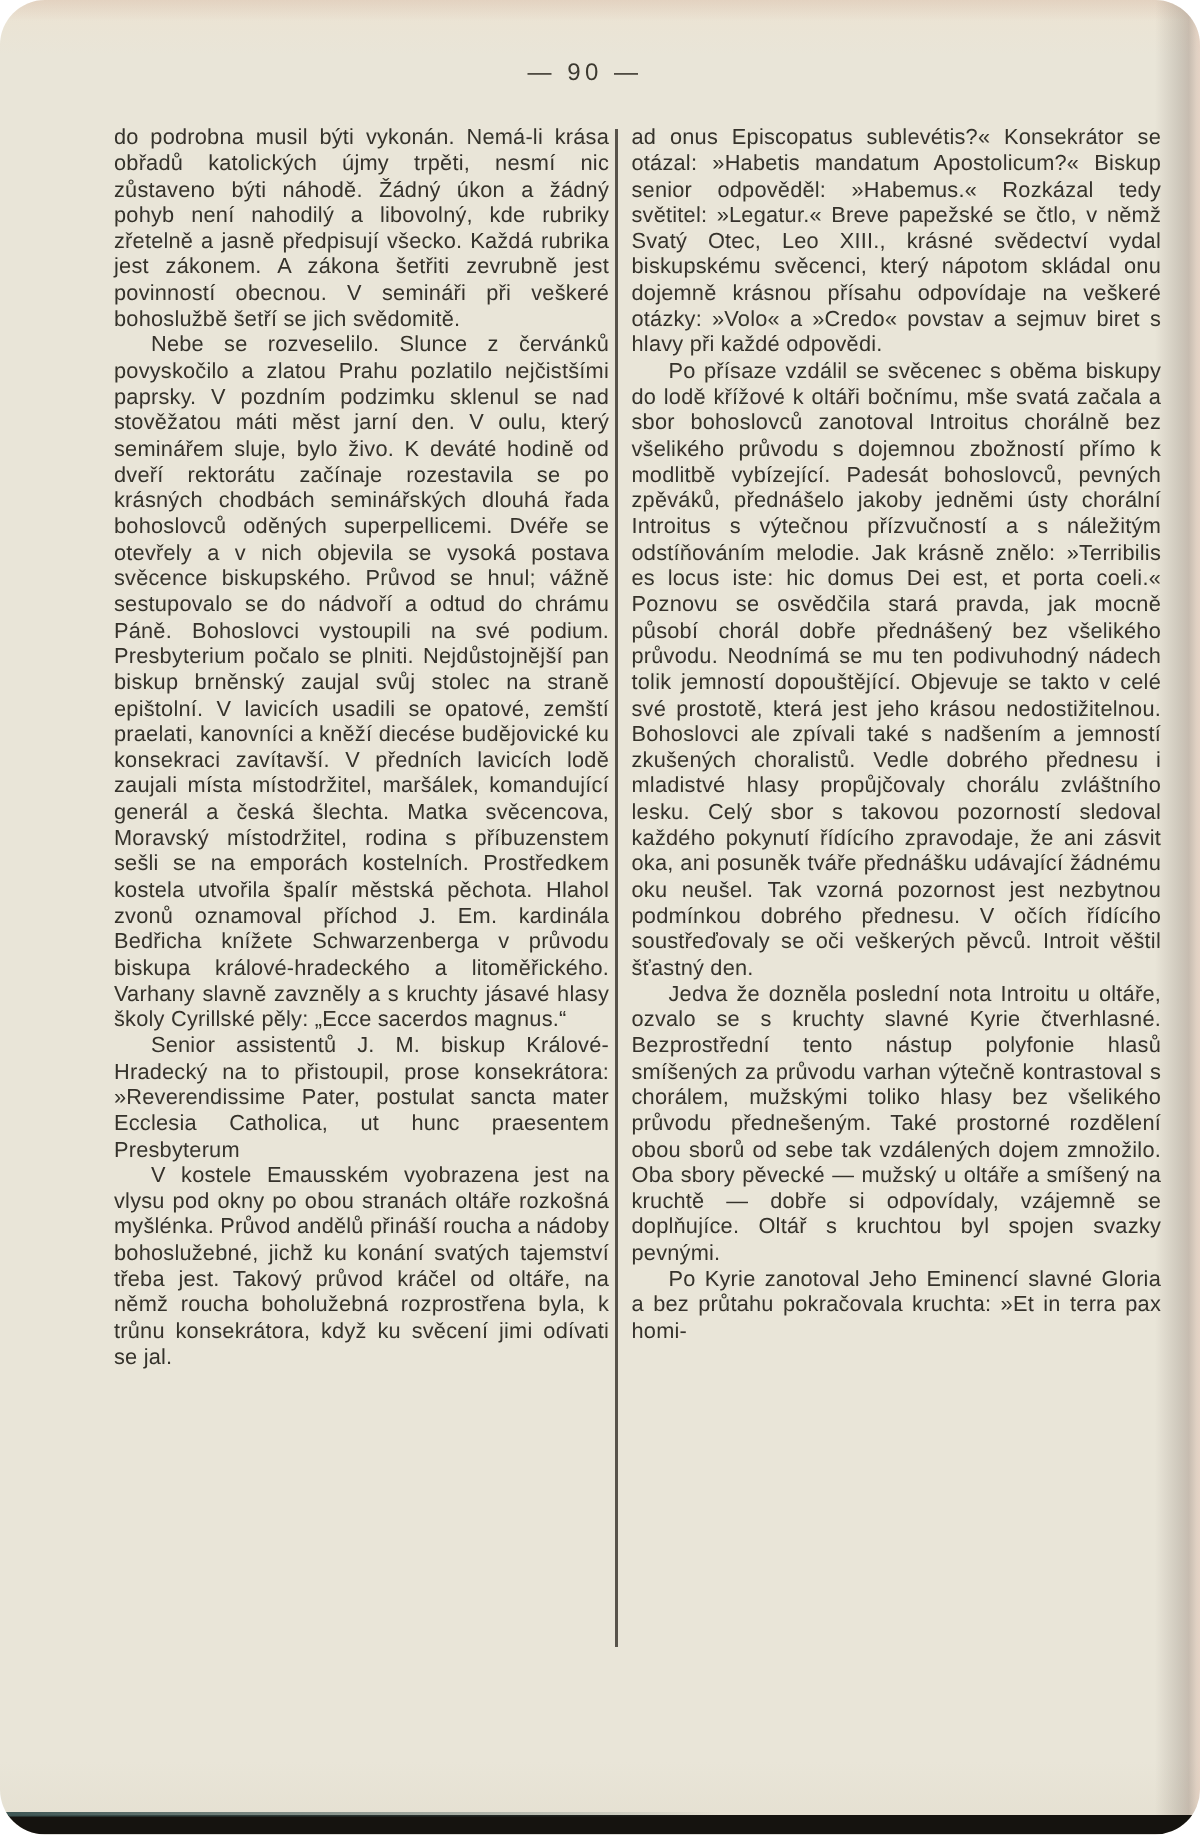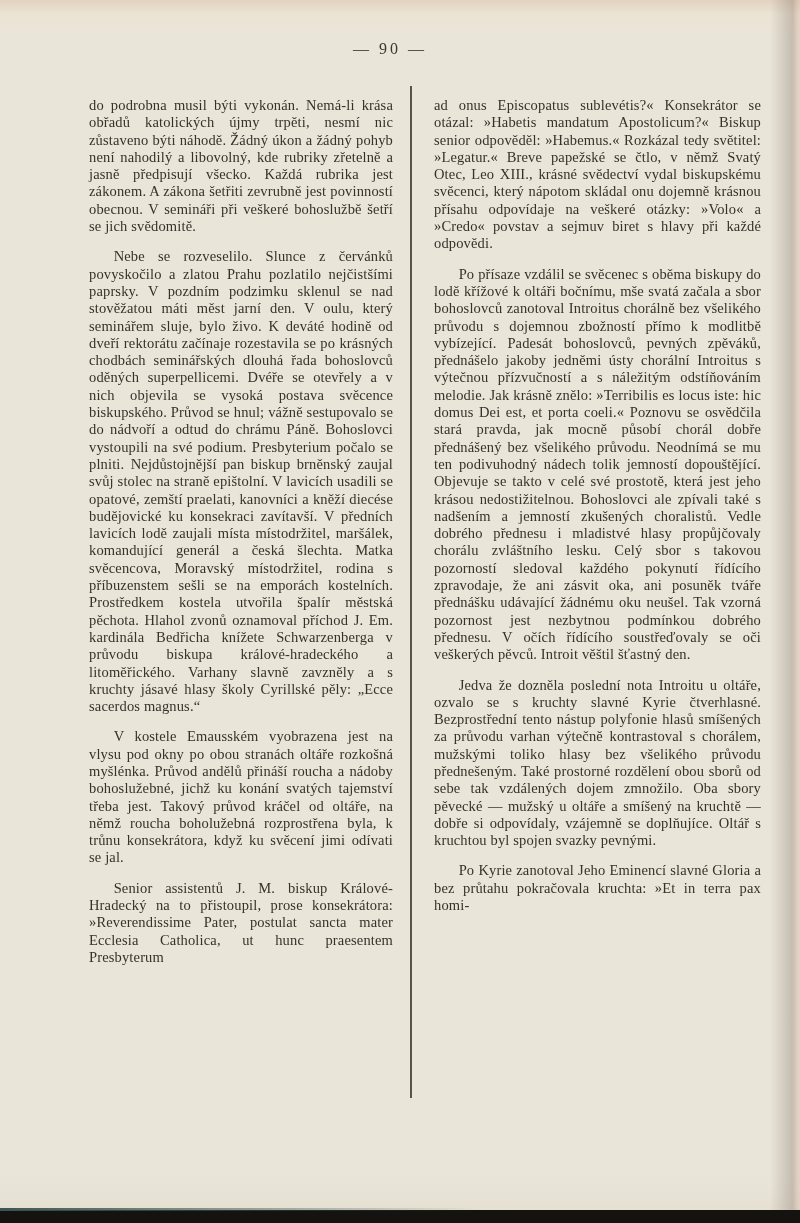--- a/index.html
+++ b/index.html
@@ -2,42 +2,43 @@
 <html><head>
 <meta charset="utf-8">
 <style>
   html,body{margin:0;padding:0;}
   .page{
     position:relative;
     width:800px;height:1223px;
     background:
       linear-gradient(180deg, #ece3d2 0%, #e9e5d8 3%, #e9e5d8 96%, #e4dfd0 100%);
     overflow:hidden;
-    font-family:Liberation Serif, serif;
+    font-family:Liberation Sans, sans-serif;
     color:#35322b;
+    border-radius:30px;
   }
   .page-number{
     position:absolute;
     top:40px;left:0;width:780px;
     text-align:center;
     font-size:16px;
     letter-spacing:3px;
     color:#3c3930;
   }
   .text-col{
     position:absolute;
     top:84px;
     font-size:14.5px;
     line-height:17.3px;
     text-align:justify;
     letter-spacing:0.15px;
   }
   .col-left{left:76px;width:330px;}
   .col-right{left:421px;width:353px;}
-  .text-col p{margin:13px;text-indent:1.7em;}
+  .text-col p{margin:0;text-indent:1.7em;}
   .text-col p.continuation{text-indent:0;}
   .column-divider{
     position:absolute;
     left:410px;top:86px;
     width:2px;height:1012px;
     background:#3e3a33;
     opacity:.85;
   }
   .scan-shadow-right{
     position:absolute;
@@ -72,22 +73,22 @@
 
 <div class="page">
 
   <div class="page-number">— 90 —</div>
 
   <div class="column-divider"></div>
 
   <div class="text-col col-left">
     <p class="continuation">do podrobna musil býti vykonán. Nemá-li krása obřadů katolických újmy trpěti, nesmí nic zůstaveno býti náhodě. Žádný úkon a žádný pohyb není nahodilý a libovolný, kde rubriky zřetelně a jasně předpisují všecko. Každá rubrika jest zákonem. A zákona šetřiti zevrubně jest povinností obecnou. V semináři při veškeré bohoslužbě šetří se jich svědomitě.</p>
     <p>Nebe se rozveselilo. Slunce z červánků povyskočilo a zlatou Prahu pozlatilo nejčistšími paprsky. V pozdním podzimku sklenul se nad stověžatou máti měst jarní den. V oulu, který seminářem sluje, bylo živo. K deváté hodině od dveří rektorátu začínaje rozestavila se po krásných chodbách seminářských dlouhá řada bohoslovců oděných superpellicemi. Dvéře se otevřely a v nich objevila se vysoká postava svěcence biskupského. Průvod se hnul; vážně sestupovalo se do nádvoří a odtud do chrámu Páně. Bohoslovci vystoupili na své podium. Presbyterium počalo se plniti. Nejdůstojnější pan biskup brněnský zaujal svůj stolec na straně epištolní. V lavicích usadili se opatové, zemští praelati, kanovníci a kněží diecése budějovické ku konsekraci zavítavší. V předních lavicích lodě zaujali místa místodržitel, maršálek, komandující generál a česká šlechta. Matka svěcencova, Moravský místodržitel, rodina s příbuzenstem sešli se na emporách kostelních. Prostředkem kostela utvořila špalír městská pěchota. Hlahol zvonů oznamoval příchod J. Em. kardinála Bedřicha knížete Schwarzenberga v průvodu biskupa králové-hradeckého a litoměřického. Varhany slavně zavzněly a s kruchty jásavé hlasy školy Cyrillské pěly: „Ecce sacerdos magnus.“</p>
+    <p>Senior assistentů J. M. biskup Králové-Hradecký na to přistoupil, prose konsekrátora: »Reverendissime Pater, postulat sancta mater Ecclesia Catholica, ut hunc praesentem Presbyterum</p>
     <p>V kostele Emausském vyobrazena jest na vlysu pod okny po obou stranách oltáře rozkošná myšlénka. Průvod andělů přináší roucha a nádoby bohoslužebné, jichž ku konání svatých tajemství třeba jest. Takový průvod kráčel od oltáře, na němž roucha boholužebná rozprostřena byla, k trůnu konsekrátora, když ku svěcení jimi odívati se jal.</p>
-    <p>Senior assistentů J. M. biskup Králové-Hradecký na to přistoupil, prose konsekrátora: »Reverendissime Pater, postulat sancta mater Ecclesia Catholica, ut hunc praesentem Presbyterum</p>
   </div>
 
   <div class="text-col col-right">
     <p class="continuation">ad onus Episcopatus sublevétis?« Konsekrátor se otázal: »Habetis mandatum Apostolicum?« Biskup senior odpověděl: »Habemus.« Rozkázal tedy světitel: »Legatur.« Breve papežské se čtlo, v němž Svatý Otec, Leo XIII., krásné svědectví vydal biskupskému svěcenci, který nápotom skládal onu dojemně krásnou přísahu odpovídaje na veškeré otázky: »Volo« a »Credo« povstav a sejmuv biret s hlavy při každé odpovědi.</p>
     <p>Po přísaze vzdálil se svěcenec s oběma biskupy do lodě křížové k oltáři bočnímu, mše svatá začala a sbor bohoslovců zanotoval Introitus chorálně bez všelikého průvodu s dojemnou zbožností přímo k modlitbě vybízející. Padesát bohoslovců, pevných zpěváků, přednášelo jakoby jedněmi ústy chorální Introitus s výtečnou přízvučností a s náležitým odstíňováním melodie. Jak krásně znělo: »Terribilis es locus iste: hic domus Dei est, et porta coeli.« Poznovu se osvědčila stará pravda, jak mocně působí chorál dobře přednášený bez všelikého průvodu. Neodnímá se mu ten podivuhodný nádech tolik jemností dopouštějící. Objevuje se takto v celé své prostotě, která jest jeho krásou nedostižitelnou. Bohoslovci ale zpívali také s nadšením a jemností zkušených choralistů. Vedle dobrého přednesu i mladistvé hlasy propůjčovaly chorálu zvláštního lesku. Celý sbor s takovou pozorností sledoval každého pokynutí řídícího zpravodaje, že ani zásvit oka, ani posuněk tváře přednášku udávající žádnému oku neušel. Tak vzorná pozornost jest nezbytnou podmínkou dobrého přednesu. V očích řídícího soustřeďovaly se oči veškerých pěvců. Introit věštil šťastný den.</p>
     <p>Jedva že dozněla poslední nota Introitu u oltáře, ozvalo se s kruchty slavné Kyrie čtverhlasné. Bezprostřední tento nástup polyfonie hlasů smíšených za průvodu varhan výtečně kontrastoval s chorálem, mužskými toliko hlasy bez všelikého průvodu přednešeným. Také prostorné rozdělení obou sborů od sebe tak vzdálených dojem zmnožilo. Oba sbory pěvecké — mužský u oltáře a smíšený na kruchtě — dobře si odpovídaly, vzájemně se doplňujíce. Oltář s kruchtou byl spojen svazky pevnými.</p>
     <p>Po Kyrie zanotoval Jeho Eminencí slavné Gloria a bez průtahu pokračovala kruchta: »Et in terra pax homi-</p>
   </div>
 
   <div class="scan-shadow-top"></div>

